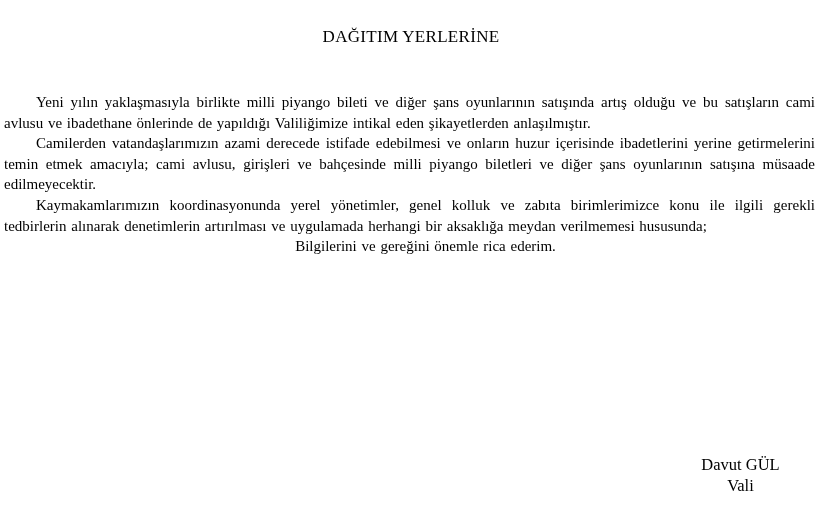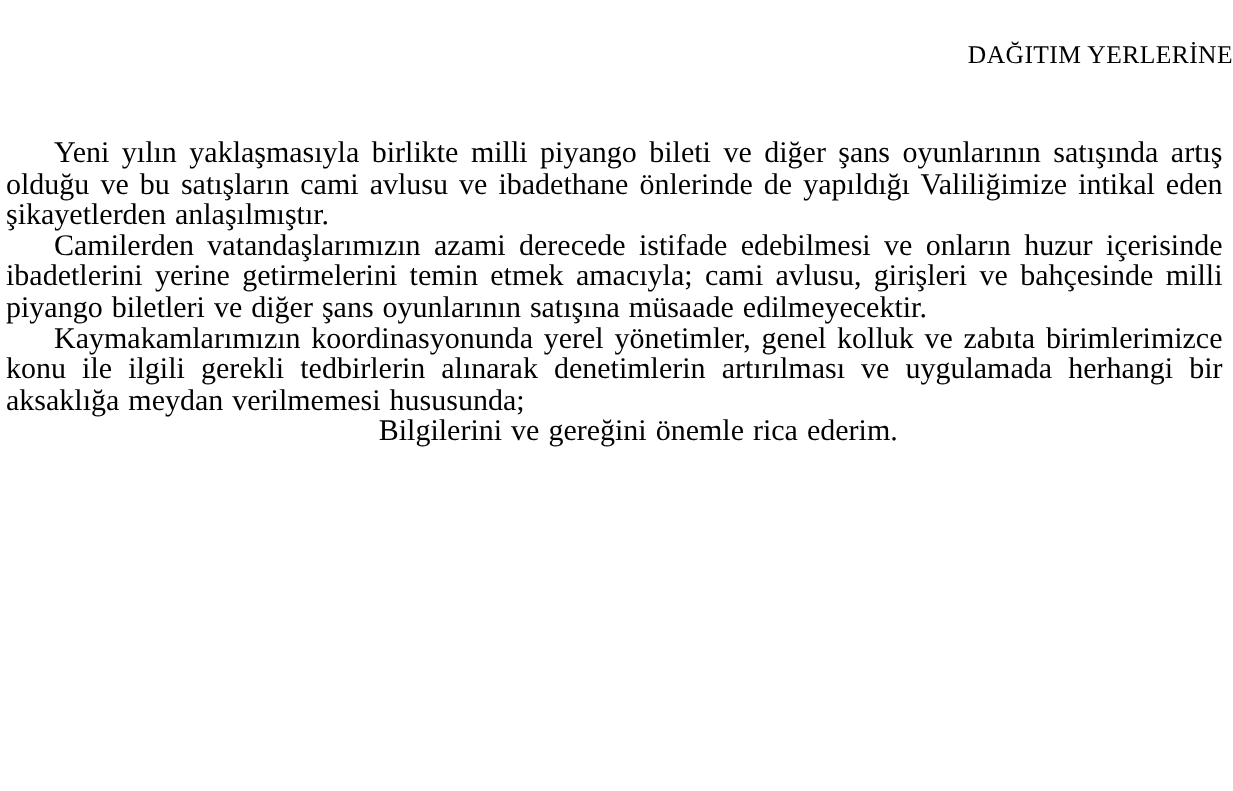--- a/index.html
+++ b/index.html
@@ -13,29 +13,29 @@
     width: 822px;
     height: 527px;
     background: #ffffff;
     color: #000000;
     font-family: "Liberation Serif", "DejaVu Serif", serif;
     overflow: hidden;
     box-sizing: border-box;
   }
   .doc-title {
     padding-top: 27px;
-    text-align: right;
+    text-align: center;
     font-size: 17px;
     font-weight: normal;
     letter-spacing: 0.3px;
     white-space: nowrap;
   }
   .doc-body {
     margin: 45px 7px 0 4px; 
-    font-size: 20px;
+    font-size: 15px;
     line-height: 20.6px;
     text-align: justify;
     word-spacing: 1px;
   }
   .doc-body p {
     margin: 0;
     padding: 0;
     text-indent: 32px;
   }
   .doc-body p.closing-line {
@@ -58,14 +58,18 @@
 
   <div class="doc-title">DAĞITIM YERLERİNE</div>
 
   <div class="doc-body">
     <p>Yeni yılın yaklaşmasıyla birlikte milli piyango bileti ve diğer şans oyunlarının satışında artış olduğu ve bu satışların cami avlusu ve ibadethane önlerinde de yapıldığı Valiliğimize intikal eden şikayetlerden anlaşılmıştır.</p>
     <p>Camilerden vatandaşlarımızın azami derecede istifade edebilmesi ve onların huzur içerisinde ibadetlerini yerine getirmelerini temin etmek amacıyla; cami avlusu, girişleri ve bahçesinde milli piyango biletleri ve diğer şans oyunlarının satışına müsaade edilmeyecektir.</p>
     <p>Kaymakamlarımızın koordinasyonunda yerel yönetimler, genel kolluk ve zabıta birimlerimizce konu ile ilgili gerekli tedbirlerin alınarak denetimlerin artırılması ve uygulamada herhangi bir aksaklığa meydan verilmemesi hususunda;</p>
     <p class="closing-line">Bilgilerini ve gereğini önemle rica ederim.</p>
   </div>
 
+  <div class="signature-block">
+    <div>Davut GÜL</div>
+    <div>Vali</div>
+  </div>
 
 </div>
 
 </body></html>

